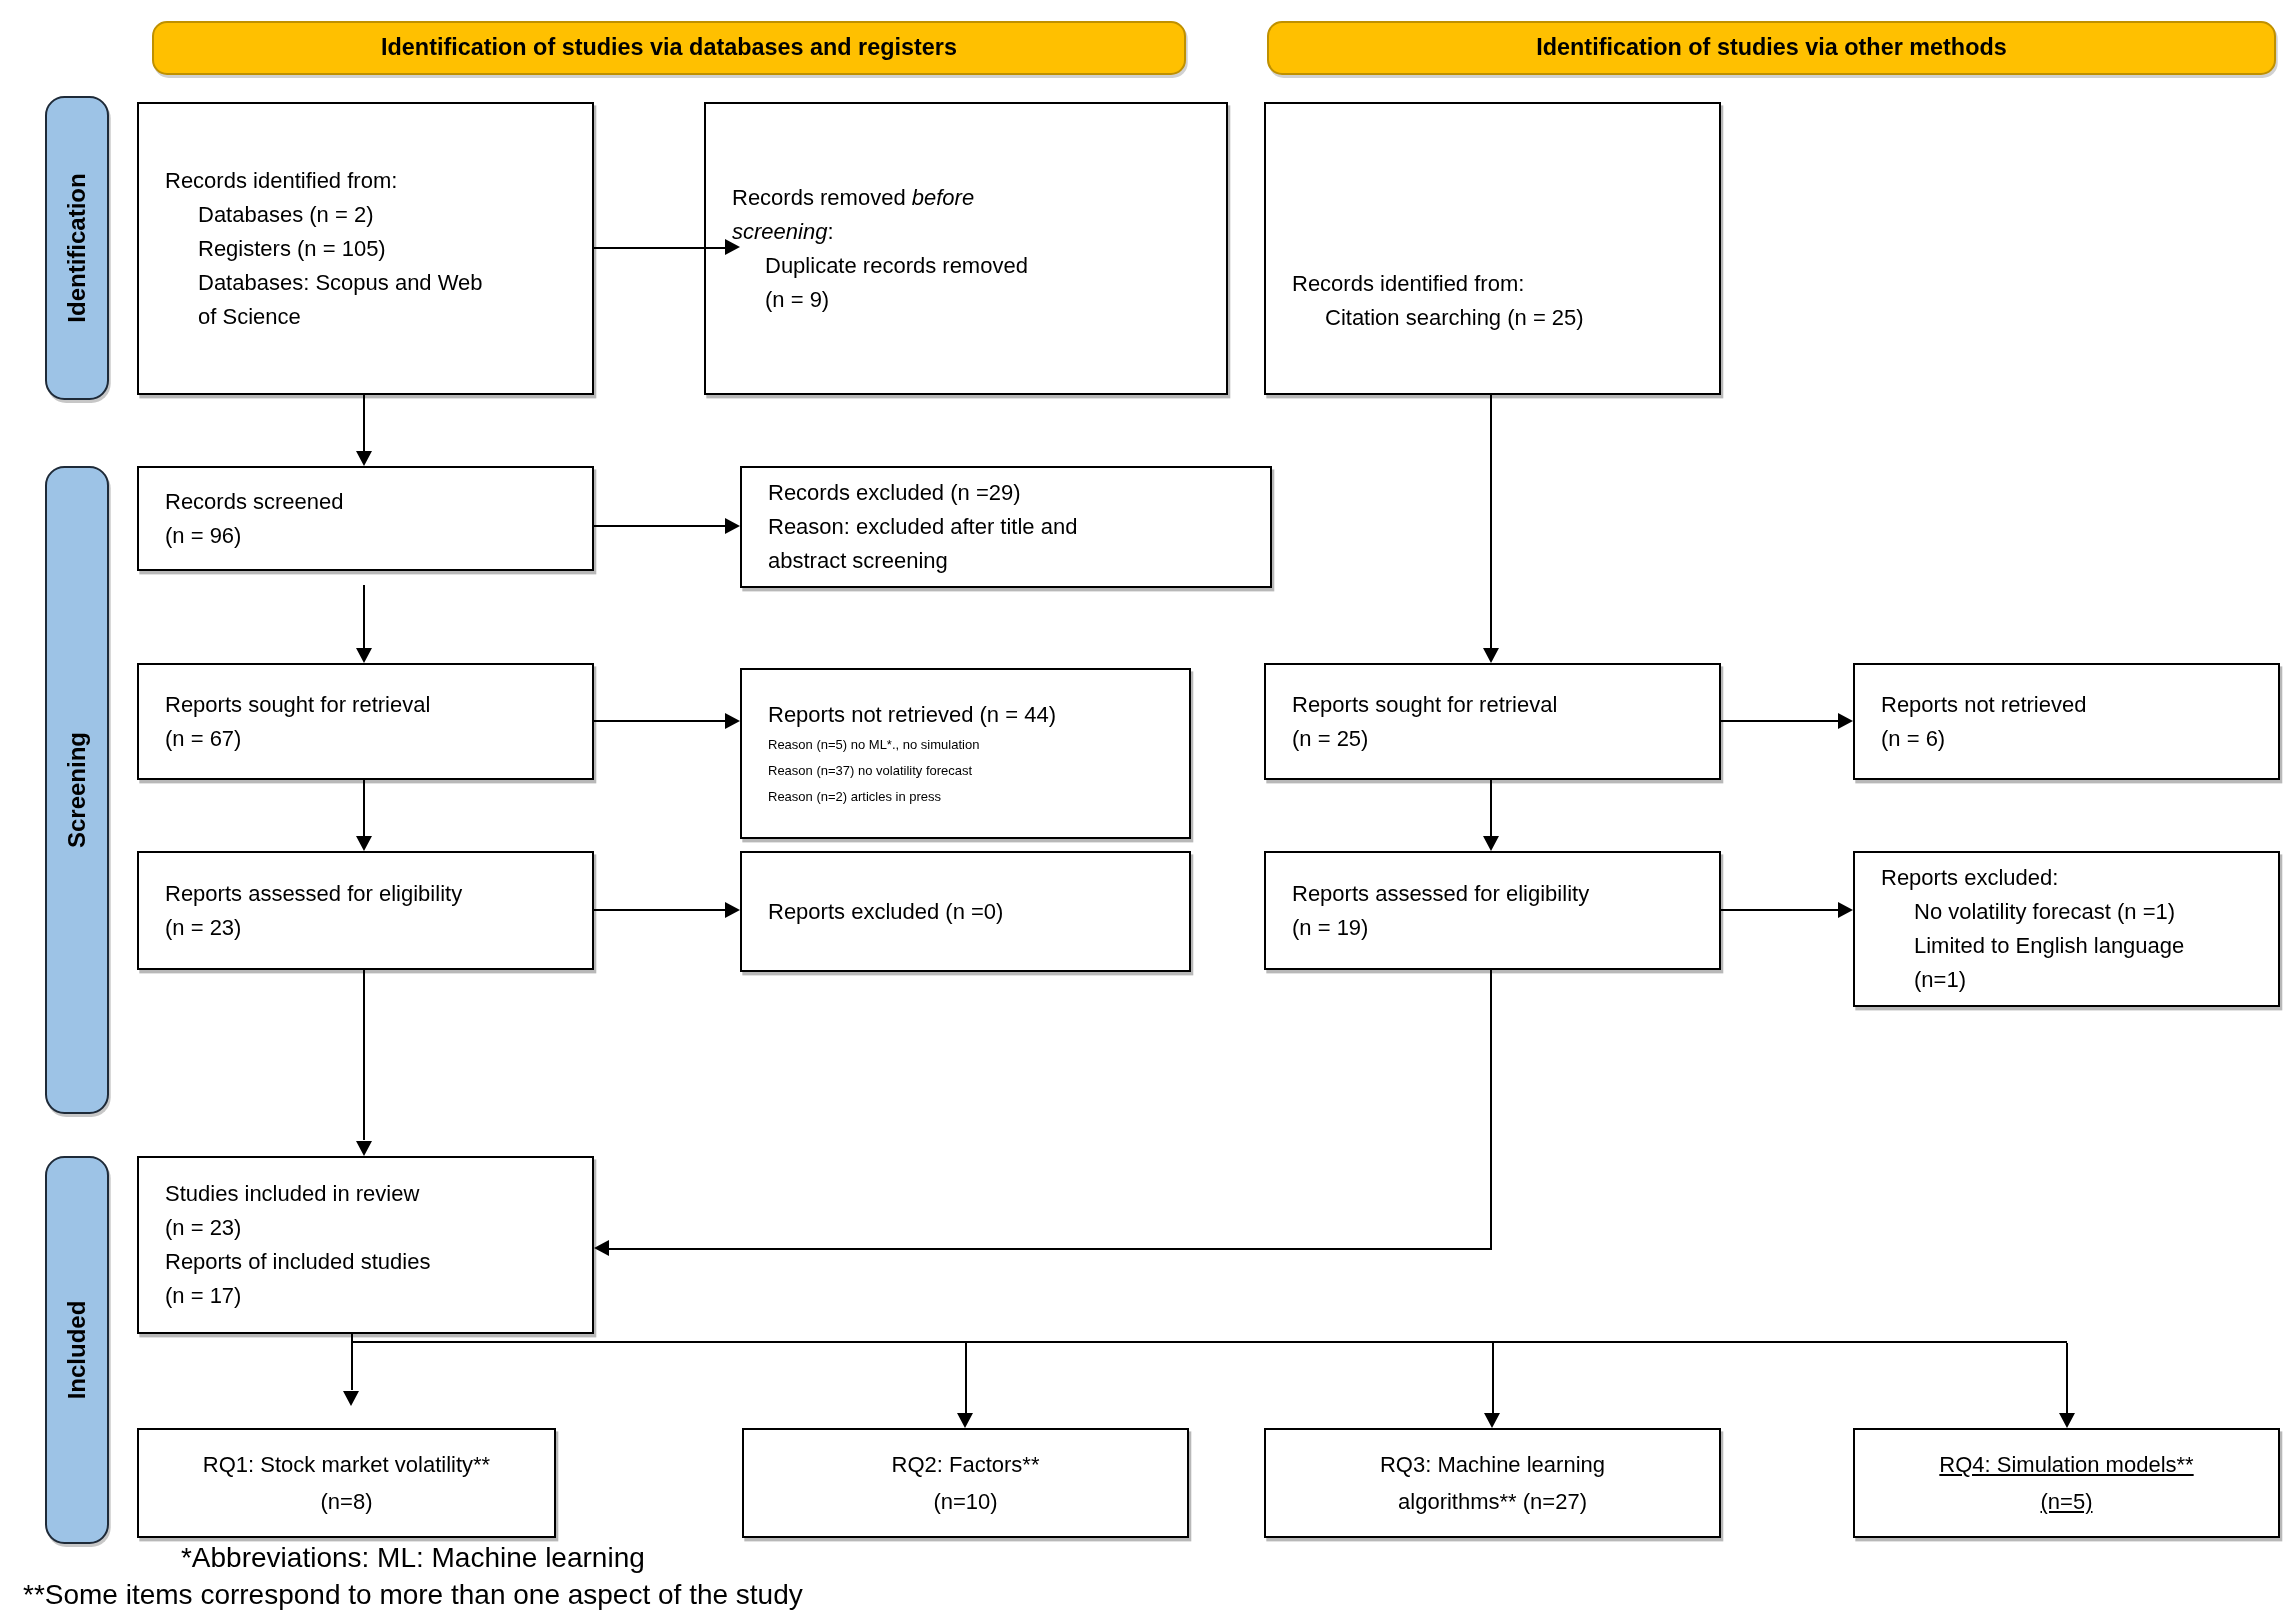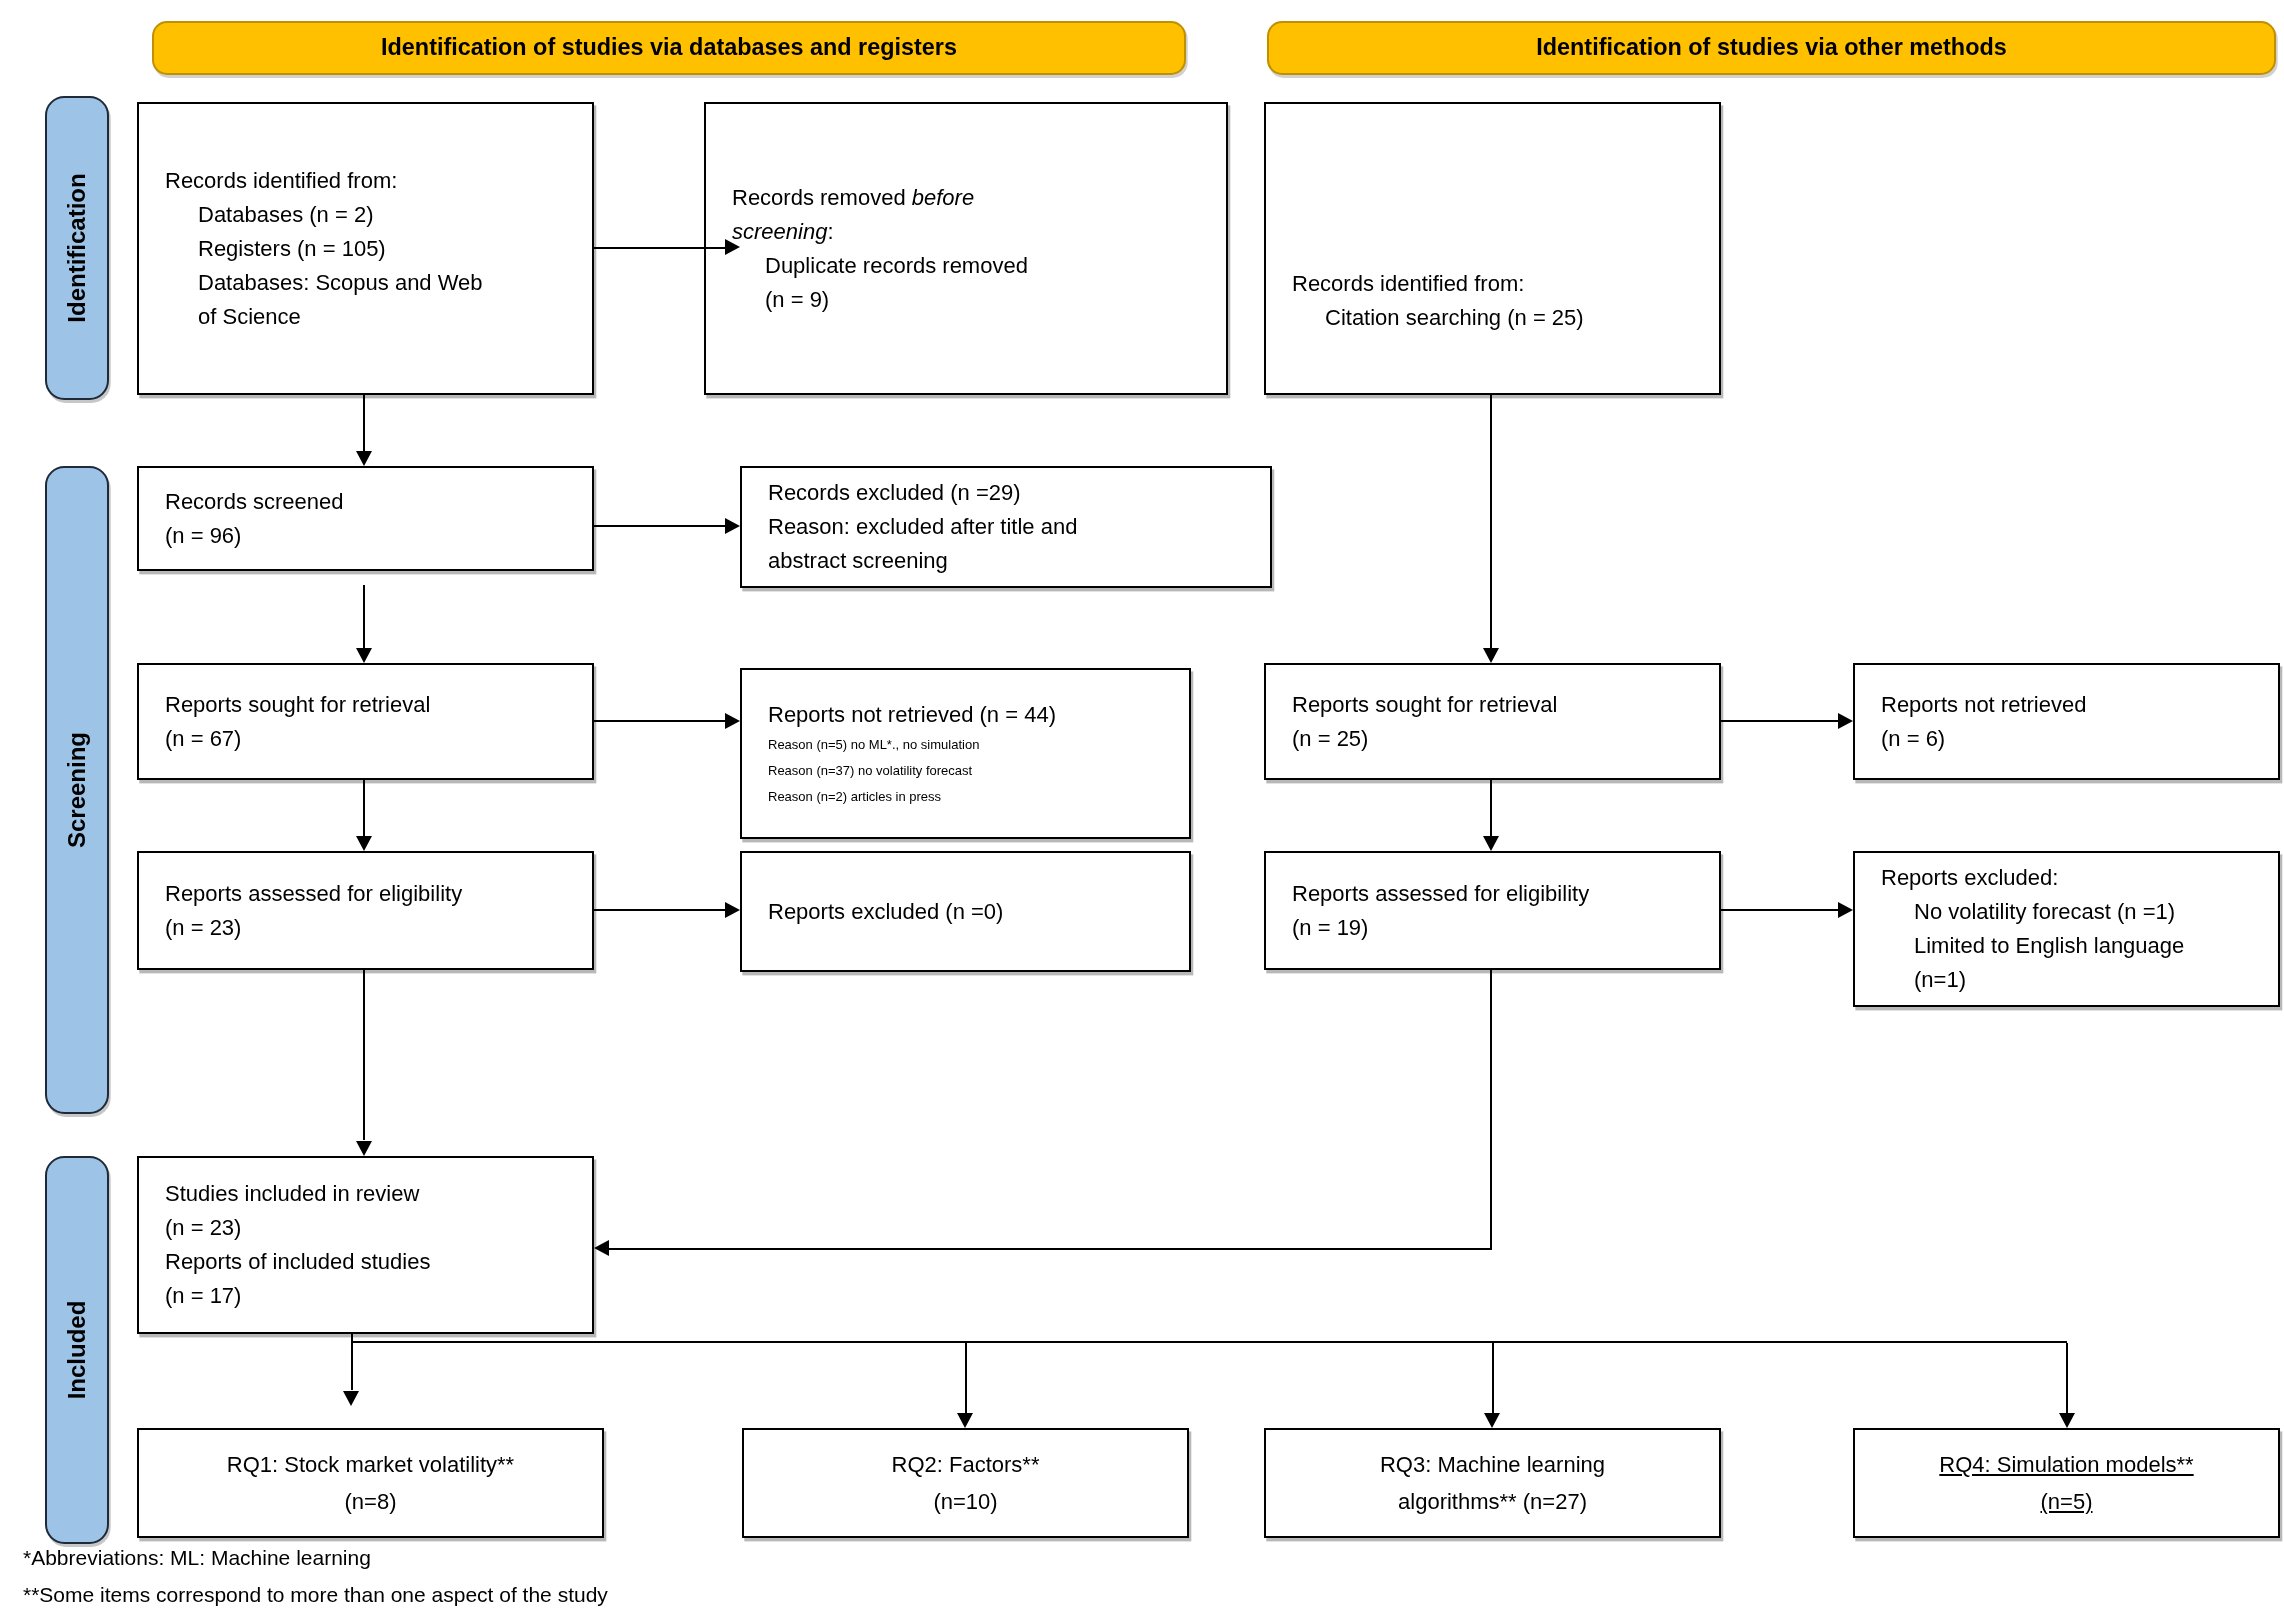--- a/index.html
+++ b/index.html
@@ -71,22 +71,23 @@
   .tr { position: absolute; width: 0; height: 0;
         border-top: 8px solid transparent; border-bottom: 8px solid transparent;
         border-left: 15px solid var(--line-color, #000); }
   .tl { position: absolute; width: 0; height: 0;
         border-top: 8px solid transparent; border-bottom: 8px solid transparent;
         border-right: 15px solid var(--line-color, #000); }
   .footnotes {
     position: absolute;
     left: 23px;
     top: 1539px;
-    font-size: 21px;
+    font-size: 28px;
     line-height: 37px;
+    text-align: center;
   }
 </style>
 </head>
 <body>
 
 <div id="canvas">
 
   <div class="banner" style="left:1267px; top:20.6px; width:1009px; height:54px;">Identification of studies via other methods</div>
   <div class="banner" style="left:152px; top:20.6px; width:1034px; height:54px;">Identification of studies via databases and registers</div>
 
@@ -178,21 +179,21 @@
     <div class="bl ind">(n=1)</div>
   </div>
 
   <div class="box" style="left:137px; top:1156px; width:457px; height:178px;">
     <div class="bl">Studies included in review</div>
     <div class="bl">(n = 23)</div>
     <div class="bl">Reports of included studies</div>
     <div class="bl">(n = 17)</div>
   </div>
 
-  <div class="box rq" style="left:137px; top:1428px; width:467px; height:110px;">
+  <div class="box rq" style="left:137px; top:1428px; width:419px; height:110px;">
     <div class="bl">RQ1: Stock market volatility**</div>
     <div class="bl">(n=8)</div>
   </div>
   <div class="box rq" style="left:742px; top:1428px; width:447px; height:110px;">
     <div class="bl">RQ2: Factors**</div>
     <div class="bl">(n=10)</div>
   </div>
   <div class="box rq" style="left:1264px; top:1428px; width:457px; height:110px;">
     <div class="bl">RQ3: Machine learning</div>
     <div class="bl">algorithms** (n=27)</div>

